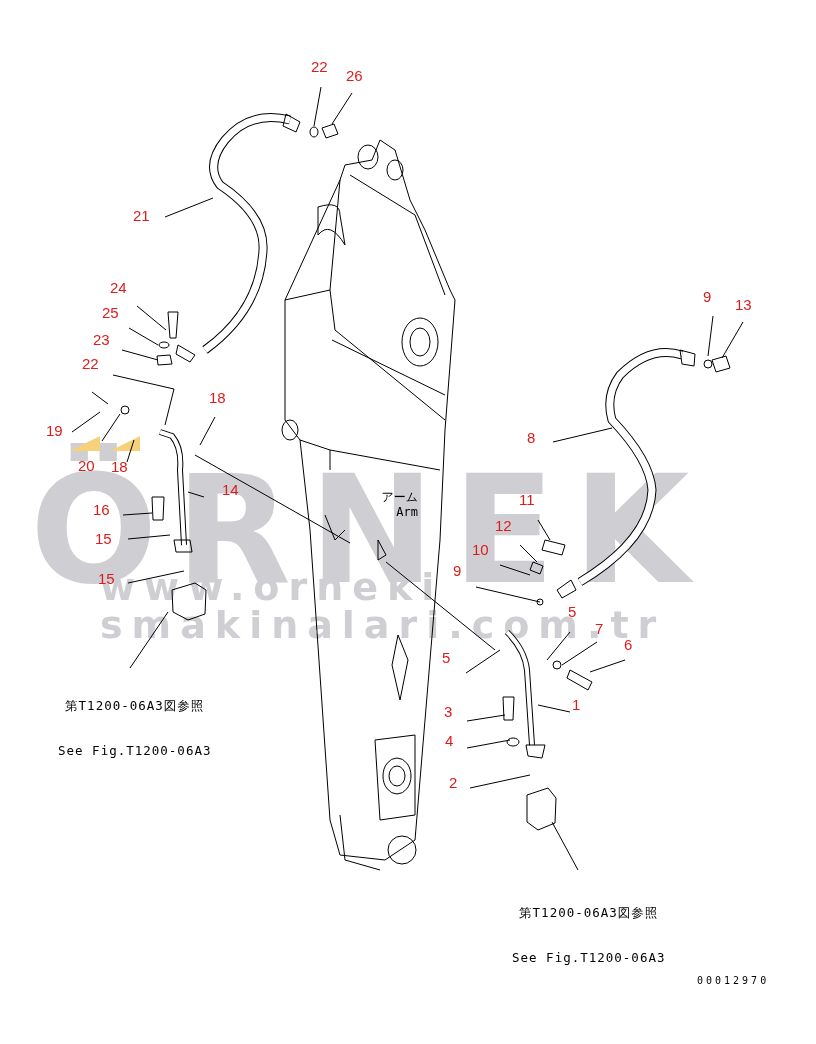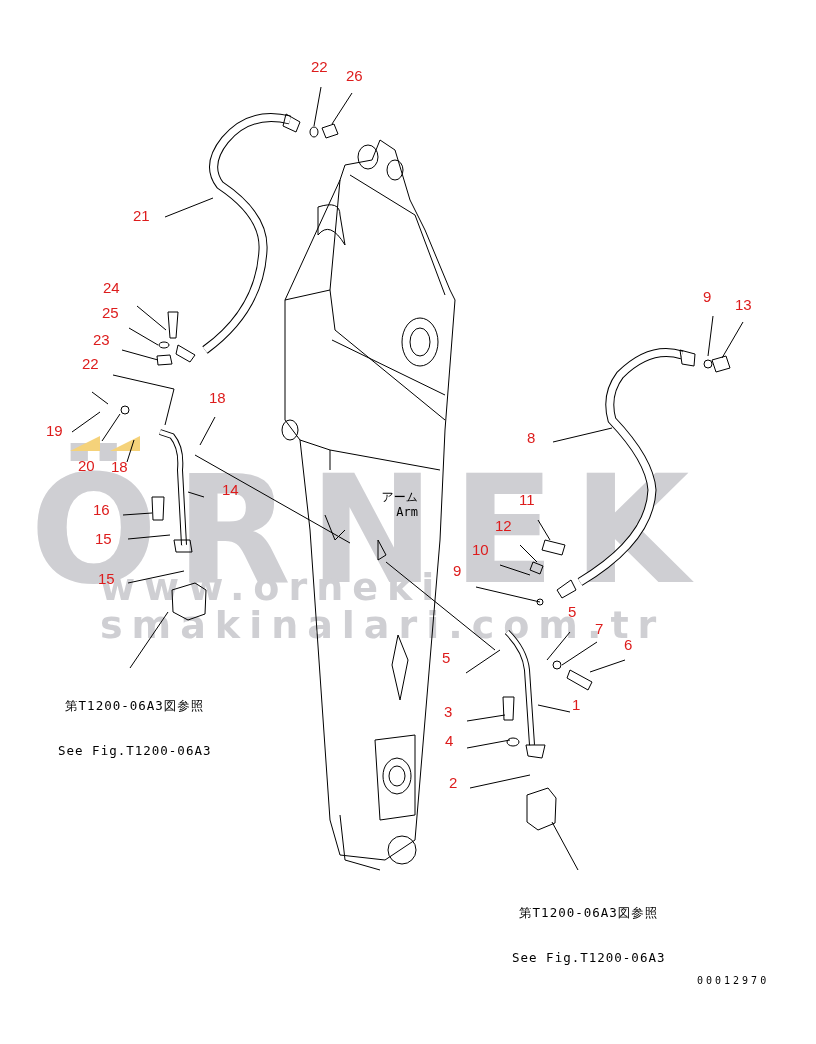--- a/index.html
+++ b/index.html
@@ -126,21 +126,21 @@
       <path d="M467,748 L510,740"></path>
       <path d="M470,788 L530,775"></path>
       <path d="M168,612 L130,668"></path>
       <path d="M552,822 L578,870"></path>
     </g>
   </svg>
 
   <div class="label" style="left:311px;top:59px">22</div>
   <div class="label" style="left:346px;top:68px">26</div>
   <div class="label" style="left:133px;top:208px">21</div>
-  <div class="label" style="left:103px;top:280px">24</div>
+  <div class="label" style="left:110px;top:280px">24</div>
   <div class="label" style="left:102px;top:305px">25</div>
   <div class="label" style="left:93px;top:332px">23</div>
   <div class="label" style="left:82px;top:356px">22</div>
   <div class="label" style="left:46px;top:423px">19</div>
   <div class="label" style="left:78px;top:458px">20</div>
   <div class="label" style="left:209px;top:390px">18</div>
   <div class="label" style="left:111px;top:459px">18</div>
   <div class="label" style="left:222px;top:482px">14</div>
   <div class="label" style="left:93px;top:502px">16</div>
   <div class="label" style="left:95px;top:531px">15</div>

